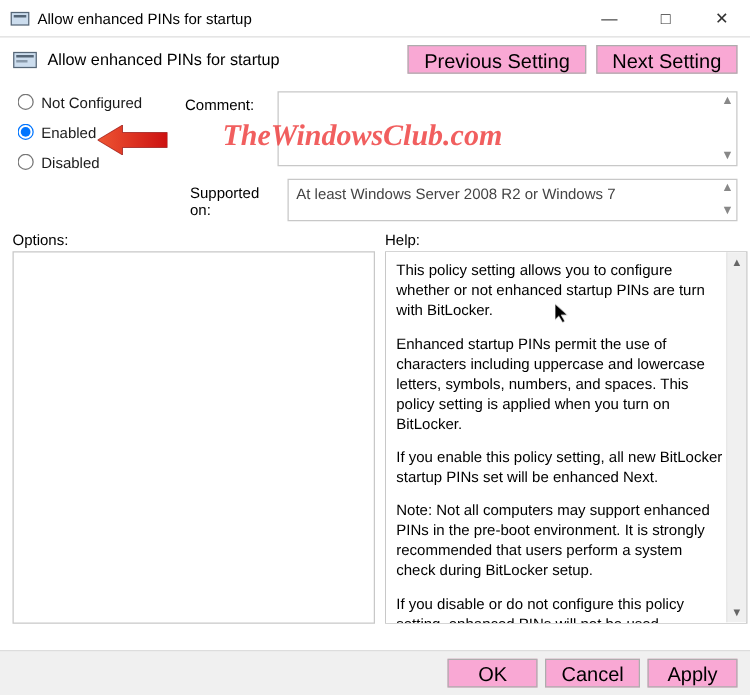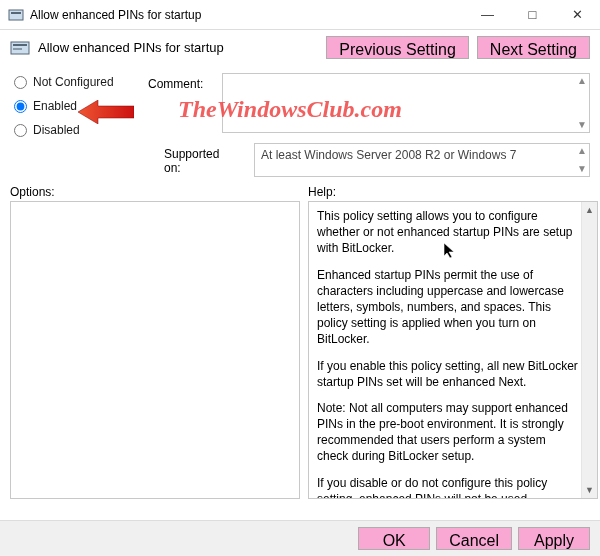--- a/index.html
+++ b/index.html
@@ -51,41 +51,41 @@
     height: 23px;
     cursor: default;
   }
   .mid {
     display: grid;
     grid-template-columns: 130px 70px 1fr;
     padding: 4px 10px 0 14px;
     column-gap: 4px;
   }
   .radios { display: flex; flex-direction: column; gap: 10px; padding-top: 2px; position: relative; }
-  .radio { display: flex; align-items: flex-end; gap: 6px; font-size: 12px; color: #15c; text-decoration: underline; }
+  .radio { display: flex; align-items: flex-start; gap: 6px; font-size: 12px; color: #15c; text-decoration: underline; }
   .radio input { margin: 0; }
   .labelcol { font-size: 12px; padding-top: 4px; text-align: left; }
   .commentbox, .supportbox {
     border: 1px solid #c8c8c8;
     background: #fff;
     font-size: 12px;
     padding: 4px 6px;
     position: relative;
     overflow: hidden;
   }
   .commentbox { height: 60px; }
   .supportbox { height: 34px; color: #444; display:flex;align-items:flex-start; }
   .sb { position: absolute; right: 2px; color: #888; font-size: 10px; line-height: 10px; }
   .sb.up { top: 2px; }
   .sb.down { bottom: 2px; }
   .row2 {
     display: grid;
     grid-template-columns: 130px 70px 1fr;
     padding: 6px 10px 0 14px;
-    column-gap: 20px;
+    column-gap: 8px;
   }
   .watermark {
     position: absolute;
     left: 178px; top: 96px;
     font-family: Georgia, "Times New Roman", serif;
     font-style: italic;
     font-weight: bold;
     font-size: 24px;
     color: #ef4444;
     opacity: 0.85;
@@ -229,21 +229,21 @@
 </svg>
 
 <div class="lower">
   <div>
     <div class="lower-label">Options:</div>
     <div class="panel"></div>
   </div>
   <div>
     <div class="lower-label">Help:</div>
     <div class="panel help-panel">
-      <p>This policy setting allows you to configure whether or not enhanced startup PINs are setup with BitLocker.</p>
+      <p>This policy setting allows you to configure whether or not enhanced startup PINs are turn with BitLocker.</p>
       <p>Enhanced startup PINs permit the use of characters including uppercase and lowercase letters, symbols, numbers, and spaces. This policy setting is applied when you turn on BitLocker.</p>
       <p>If you enable this policy setting, all new BitLocker startup PINs set will be enhanced Next.</p>
       <p>Note:   Not all computers may support enhanced PINs in the pre-boot environment. It is strongly recommended that users perform a system check during BitLocker setup.</p>
       <p>If you disable or do not configure this policy setting, enhanced PINs will not be used.</p>
       <div class="scrollbar-v">
         <div class="scroll-btn">▲</div>
         <div class="scroll-track"></div>
         <div class="scroll-btn">▼</div>
       </div>
     </div>

